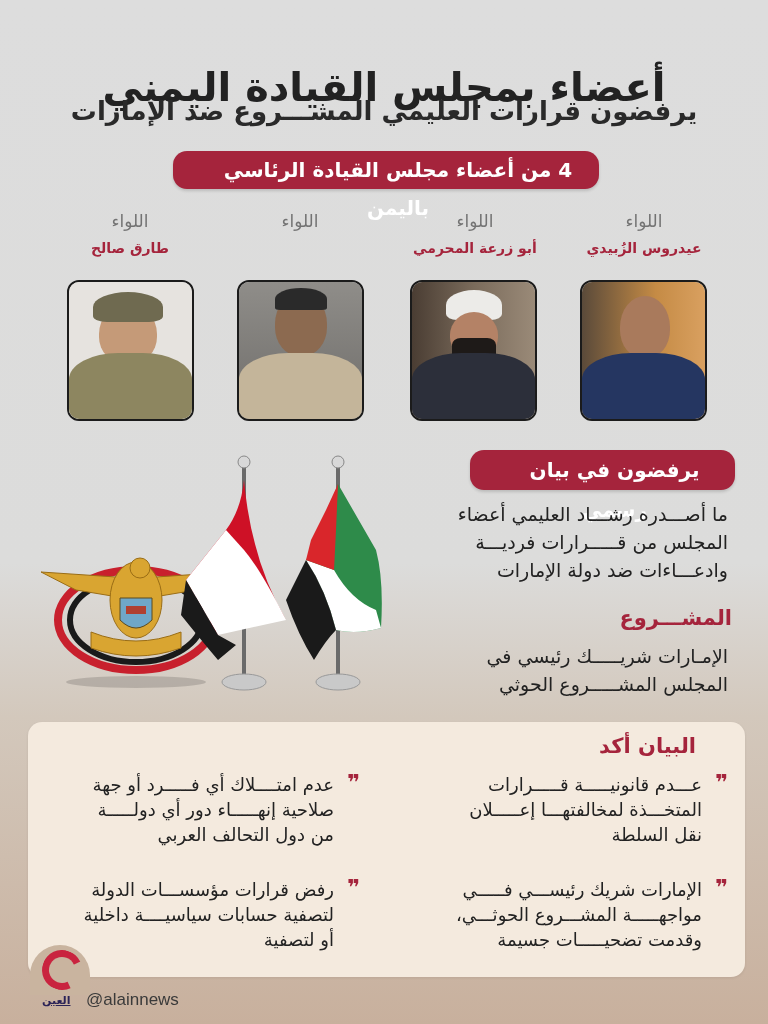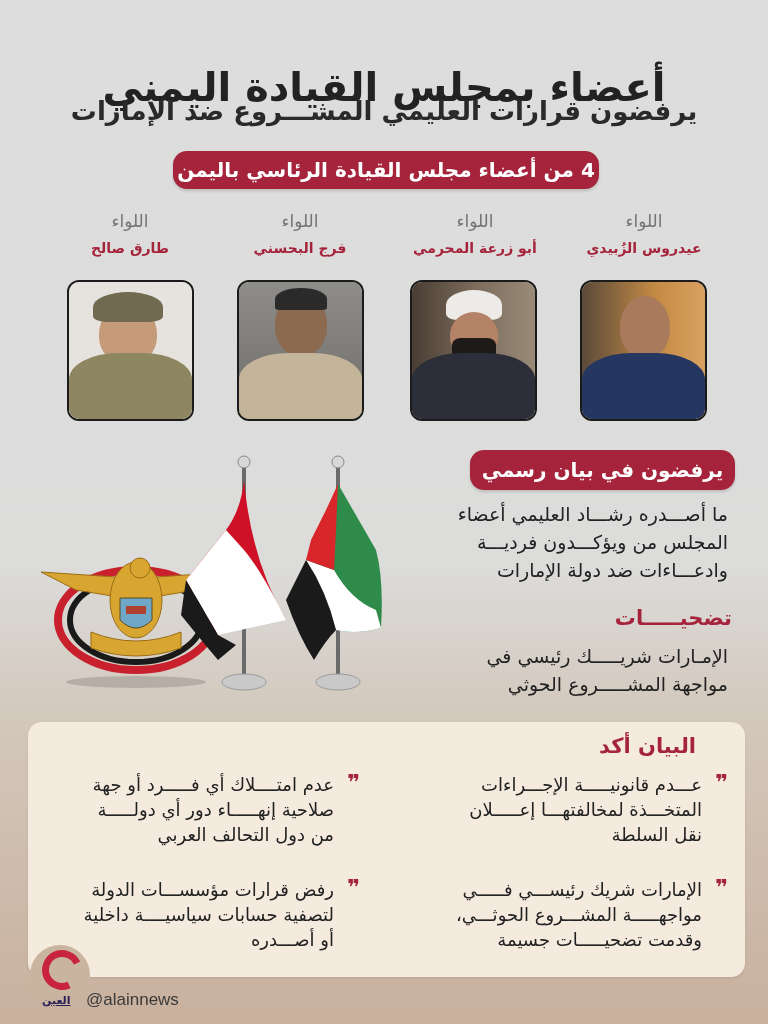--- a/index.html
+++ b/index.html
@@ -21,20 +21,21 @@
       text-align: center; font-size: 26px; font-weight: bold; color: #2a2a2a;
     }
     .pill {
       position: absolute;
       background: #a5243c;
       color: #fff;
       border-radius: 14px;
       font-weight: bold;
       text-align: center;
       box-shadow: 0 2px 3px rgba(0,0,0,0.15);
+      padding-left: 24px;
     }
     .pill-members {
       left: 173px; top: 151px; width: 426px; height: 38px;
       font-size: 20px; line-height: 38px;
     }
     .member {
       position: absolute; top: 208px; width: 160px; text-align: center;
     }
     .member .rank { font-size: 17px; color: #737373; height: 26px; line-height: 26px; }
     .member .name { font-size: 14px; color: #a5243c; font-weight: bold; height: 28px; line-height: 28px; }
@@ -114,21 +115,20 @@
   <div class="member" style="left:564px">
     <div class="rank">اللواء</div>
     <div class="name">عيدروس الزُبيدي</div>
   </div>
   <div class="member" style="left:395px">
     <div class="rank">اللواء</div>
     <div class="name">أبو زرعة المحرمي</div>
   </div>
   <div class="member" style="left:220px">
     <div class="rank">اللواء</div>
-    <div class="name">فرج البحسني</div>
   </div>
   <div class="member" style="left:50px">
     <div class="rank">اللواء</div>
     <div class="name">طارق صالح</div>
   </div>
 
   <div class="photo" style="left:580px">
     <div class="bg" style="background:linear-gradient(90deg,#5a4a3a 0%,#c58b45 60%,#d9a060 100%)"></div>
     <div class="head" style="left:38px;top:14px;width:50px;height:62px;background:#a97a5c"></div>
     <div class="body" style="background:#253661"></div>
@@ -186,54 +186,54 @@
       <path d="M302 34 L340 100 Q348 130 345 178 Q320 185 300 180 Q290 140 270 110 Q290 80 302 34 Z" fill="#2e8b4a"></path>
       <path d="M270 110 Q290 140 300 180 Q320 185 345 178 L340 160 Q315 150 298 120 Z" fill="#ffffff"></path>
       <path d="M270 110 L250 150 Q262 185 278 210 Q290 190 300 180 Q290 140 270 110 Z" fill="#1a1a1a"></path>
       <path d="M302 34 L290 60 L275 90 L270 110 L298 120 L300 80 Z" fill="#d9262b"></path>
     </svg>
   </div>
 
   <div class="pill pill-statement">يرفضون في بيان رسمي</div>
   <div class="para para-1">
     <div>ما أصـــدره رشـــاد العليمي أعضاء</div>
-    <div>المجلس من ويؤكـــدون فرديـــة</div>
+    <div>المجلس من قـــــرارات فرديـــة</div>
     <div>وادعـــاءات ضد دولة الإمارات</div>
   </div>
-  <div class="section-head head-affirm">تضحيـــــات</div>
+  <div class="section-head head-affirm">المشـــروع</div>
   <div class="para para-2">
     <div>الإمـارات شريـــــك رئيسي في</div>
-    <div>مواجهة المشـــــروع الحوثي</div>
+    <div>المجلس المشـــــروع الحوثي</div>
   </div>
 
   <div class="card"></div>
   <div class="section-head head-confirm">البيان أكد</div>
 
   <div class="bullet b1">
     <span class="q">❞</span>
-    <div>عـــدم قانونيـــــة الإجـــراءات</div>
+    <div>عـــدم قانونيـــــة قـــــرارات</div>
     <div>المتخـــذة لمخالفتهـــا إعـــــلان</div>
     <div>نقل السلطة</div>
   </div>
   <div class="bullet b2">
     <span class="q">❞</span>
     <div>الإمارات شريك رئيســـي فـــــي</div>
     <div>مواجهـــــة المشـــروع الحوثـــي،</div>
     <div>وقدمت تضحيـــــات جسيمة</div>
   </div>
   <div class="bullet b3">
     <span class="q">❞</span>
     <div>عدم امتــــلاك أي فـــــرد أو جهة</div>
     <div>صلاحية إنهـــــاء دور أي دولـــــة</div>
     <div>من دول التحالف العربي</div>
   </div>
   <div class="bullet b4">
     <span class="q">❞</span>
     <div>رفض قرارات مؤسســـات الدولة</div>
     <div>لتصفية حسابات سياسيــــة داخلية</div>
-    <div>أو أصـــدره</div>
+    <div>أو لتصفية</div>
   </div>
 
   <div class="logo-circle"></div>
   <div class="logo-mark"></div>
   <div class="logo-text">العين</div>
   <div class="handle">@alainnews</div>
 </div>
 
 </body></html>

